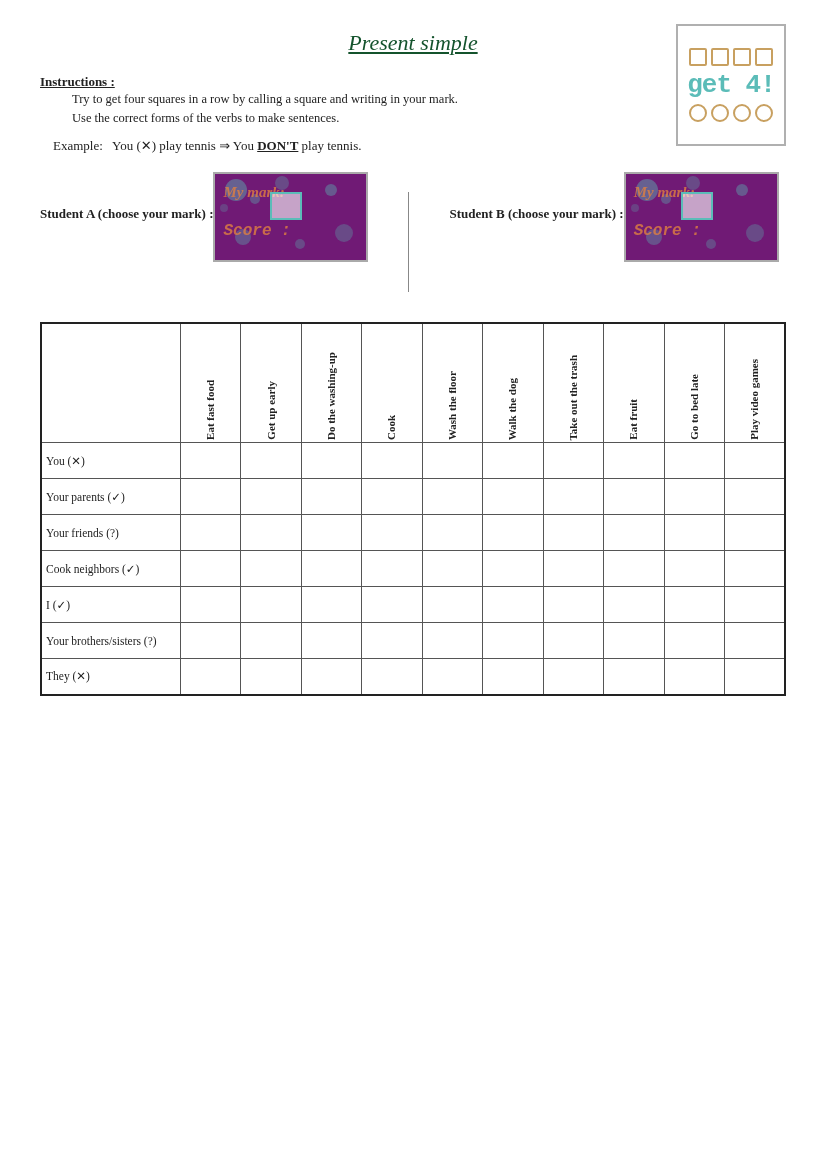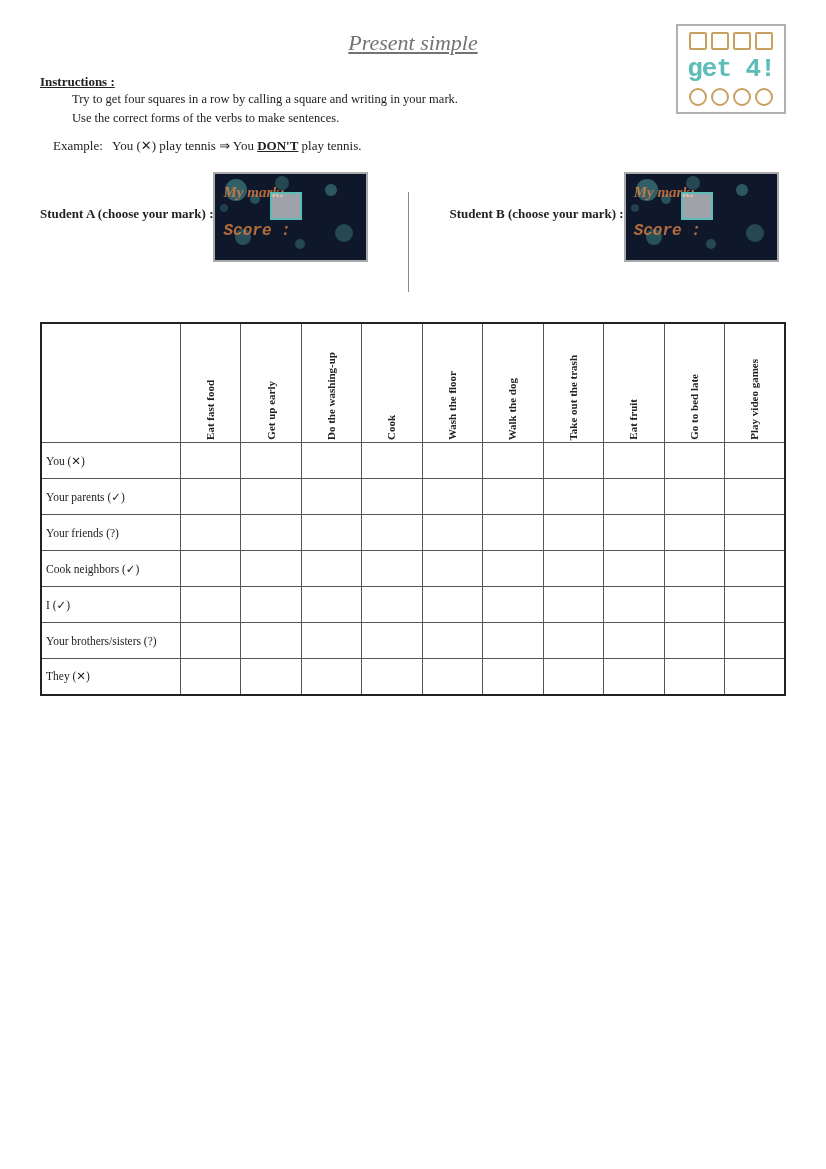--- a/index.html
+++ b/index.html
@@ -11,33 +11,33 @@
       width: 826px;
       min-height: 1169px;
       padding: 30px 40px;
     }
 
     
     .page-title {
       text-align: center;
       font-size: 22px;
       font-family: Georgia, serif;
-      color: #737373;
+      color: #14532d;
       text-decoration: underline;
       margin-bottom: 18px;
       font-style: italic;
     }
 
     
     .get4-badge {
       position: absolute;
       top: 24px;
       right: 40px;
       border: 2px solid #b0b0b0;
-      padding: 6px 8px;
+      padding: 22px 8px;
       width: 110px;
       text-align: center;
     }
     .get4-squares {
       display: flex;
       gap: 4px;
       justify-content: center;
       margin-bottom: 4px;
     }
     .get4-sq {
@@ -112,21 +112,21 @@
       font-size: 13px;
       font-family: Georgia, serif;
       margin-bottom: 6px;
     }
     .mark-card {
       width: 155px;
       height: 90px;
       border: 2px solid #aaa;
       position: relative;
       overflow: hidden;
-      background: #0f172a;
+      background: #701a75;
     }
     .mark-dot {
       position: absolute;
       border-radius: 50%;
       background: rgba(90,185,180,0.5);
     }
     .mark-card-text {
       position: absolute;
       top: 10px;
       left: 8px;

